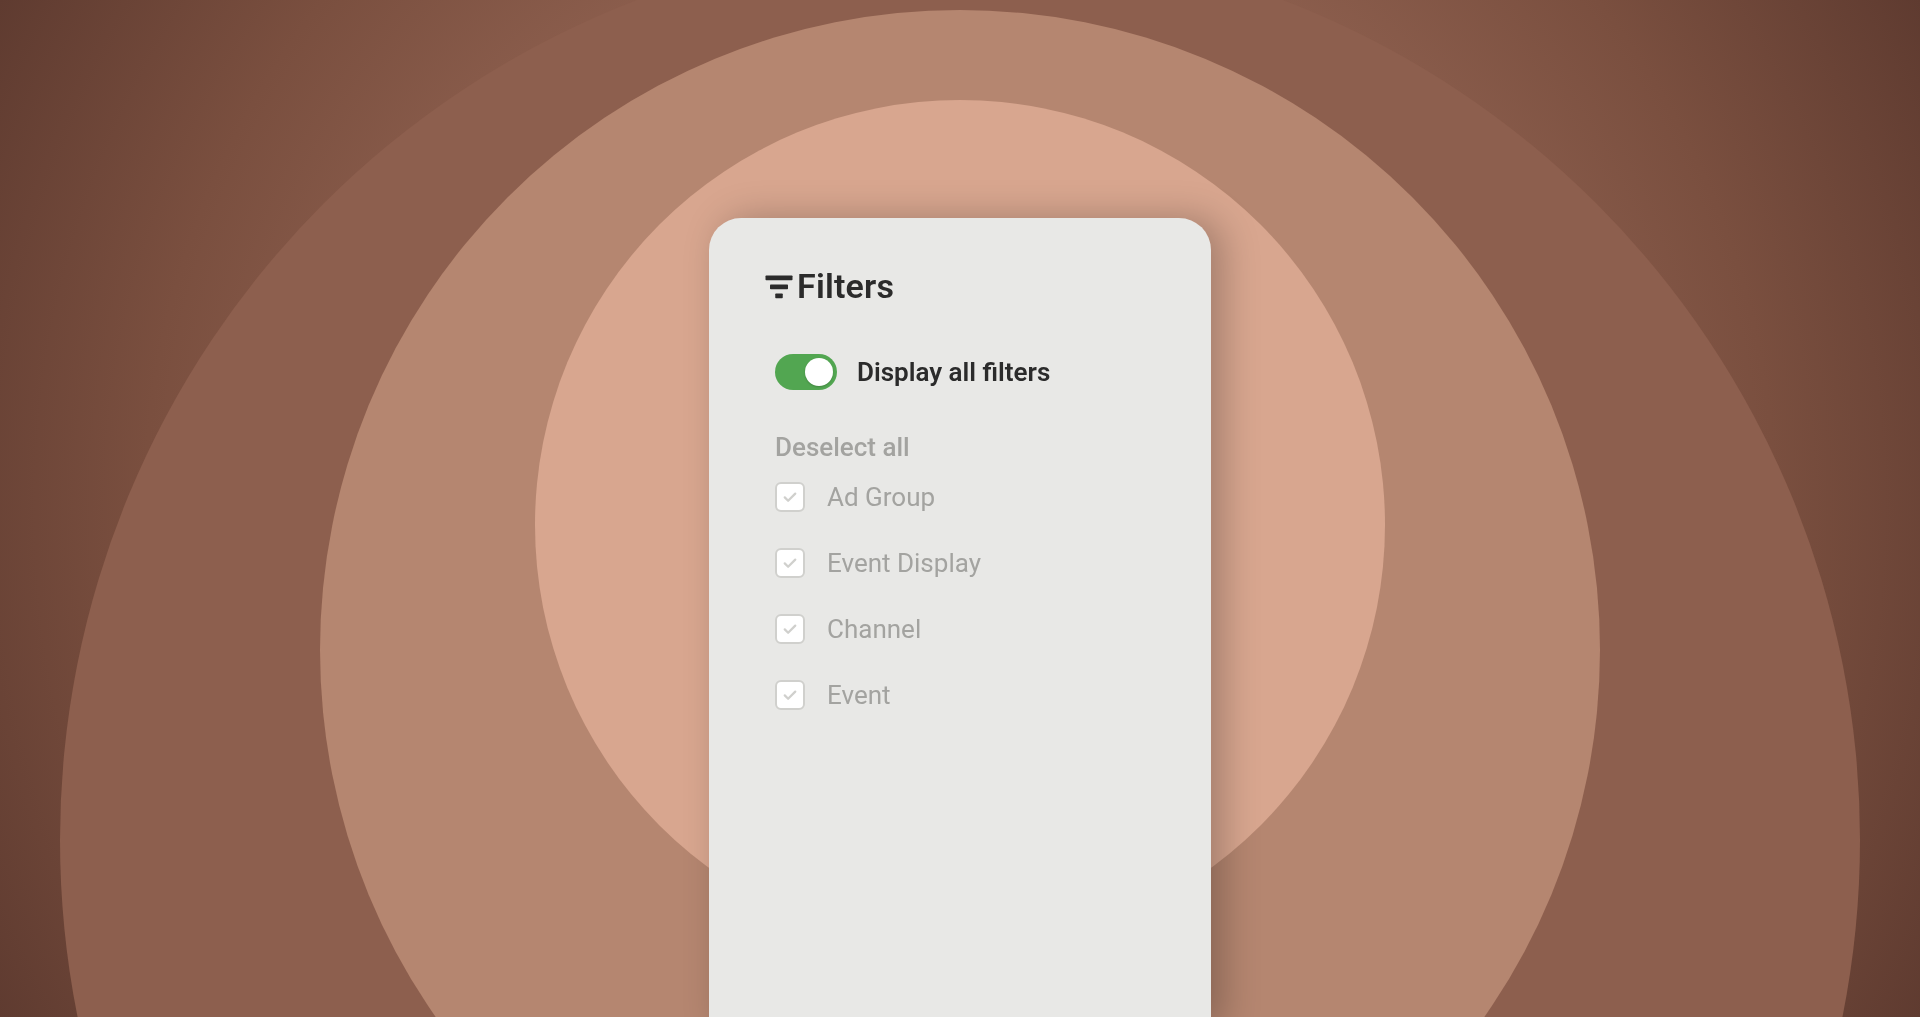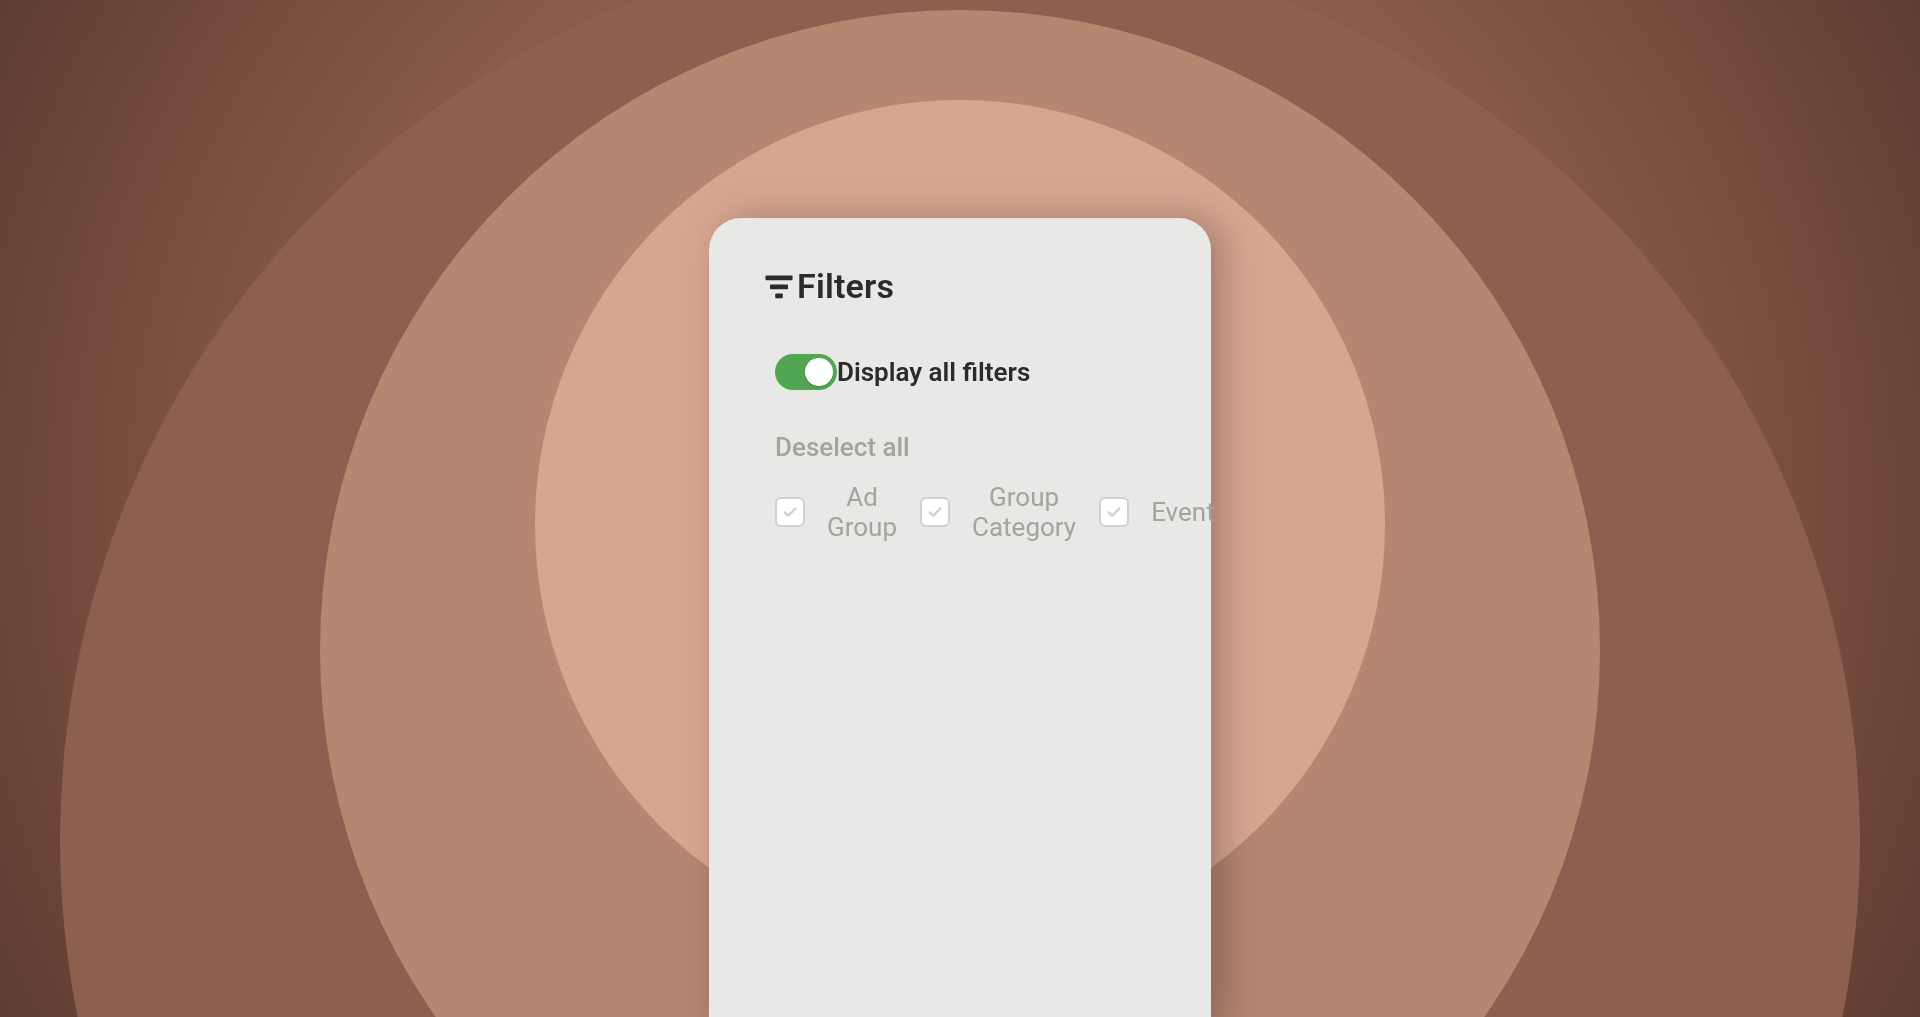--- a/index.html
+++ b/index.html
@@ -80,20 +80,21 @@
     .panel-title {
       font-size: 34px;
       font-weight: 600;
       color: #2b2b2b;
       letter-spacing: 0.2px;
     }
 
     .toggle-row {
       display: flex;
       align-items: center;
+      gap: 20px;
       margin-left: 14px;
       margin-bottom: 42px;
     }
 
     .toggle {
       width: 62px;
       height: 36px;
       background: #52a651;
       border-radius: 999px;
       position: relative;
@@ -122,24 +123,23 @@
       font-size: 26px;
       font-weight: 500;
       color: #a3a3a0;
       margin-left: 14px;
       margin-bottom: 20px;
       margin-top: 25px;
     }
 
     .filter-list {
       display: flex;
-      flex-direction: row;
-      gap: 23px;
+      flex-direction: column;
+      gap: 36px;
       margin-left: 14px;
-      text-align: center;
     }
 
     .filter-item {
       display: flex;
       align-items: center;
       gap: 22px;
     }
 
     .checkbox {
       width: 30px;
@@ -204,23 +204,31 @@
       <span class="filter-label">Ad Group</span>
     </div>
 
 
     <div class="filter-item">
       <span class="checkbox">
         <svg viewBox="0 0 24 24">
             <path d="M5 12.5l4.5 4.5L19 7.5" stroke="#d0d0cd" stroke-width="3" fill="none" stroke-linecap="round" stroke-linejoin="round"></path>
           </svg>
       </span>
-      <span class="filter-label">Group Category</span>
-    </div>
-
+      <span class="filter-label">Event Display</span>
+    </div>
+
+    <div class="filter-item">
+      <span class="checkbox">
+        <svg viewBox="0 0 24 24">
+            <path d="M5 12.5l4.5 4.5L19 7.5" stroke="#d0d0cd" stroke-width="3" fill="none" stroke-linecap="round" stroke-linejoin="round"></path>
+          </svg>
+      </span>
+      <span class="filter-label">Channel</span>
+    </div>
 
     <div class="filter-item">
       <span class="checkbox">
         <svg viewBox="0 0 24 24">
             <path d="M5 12.5l4.5 4.5L19 7.5" stroke="#d0d0cd" stroke-width="3" fill="none" stroke-linecap="round" stroke-linejoin="round"></path>
           </svg>
       </span>
       <span class="filter-label">Event</span>
     </div>
 

